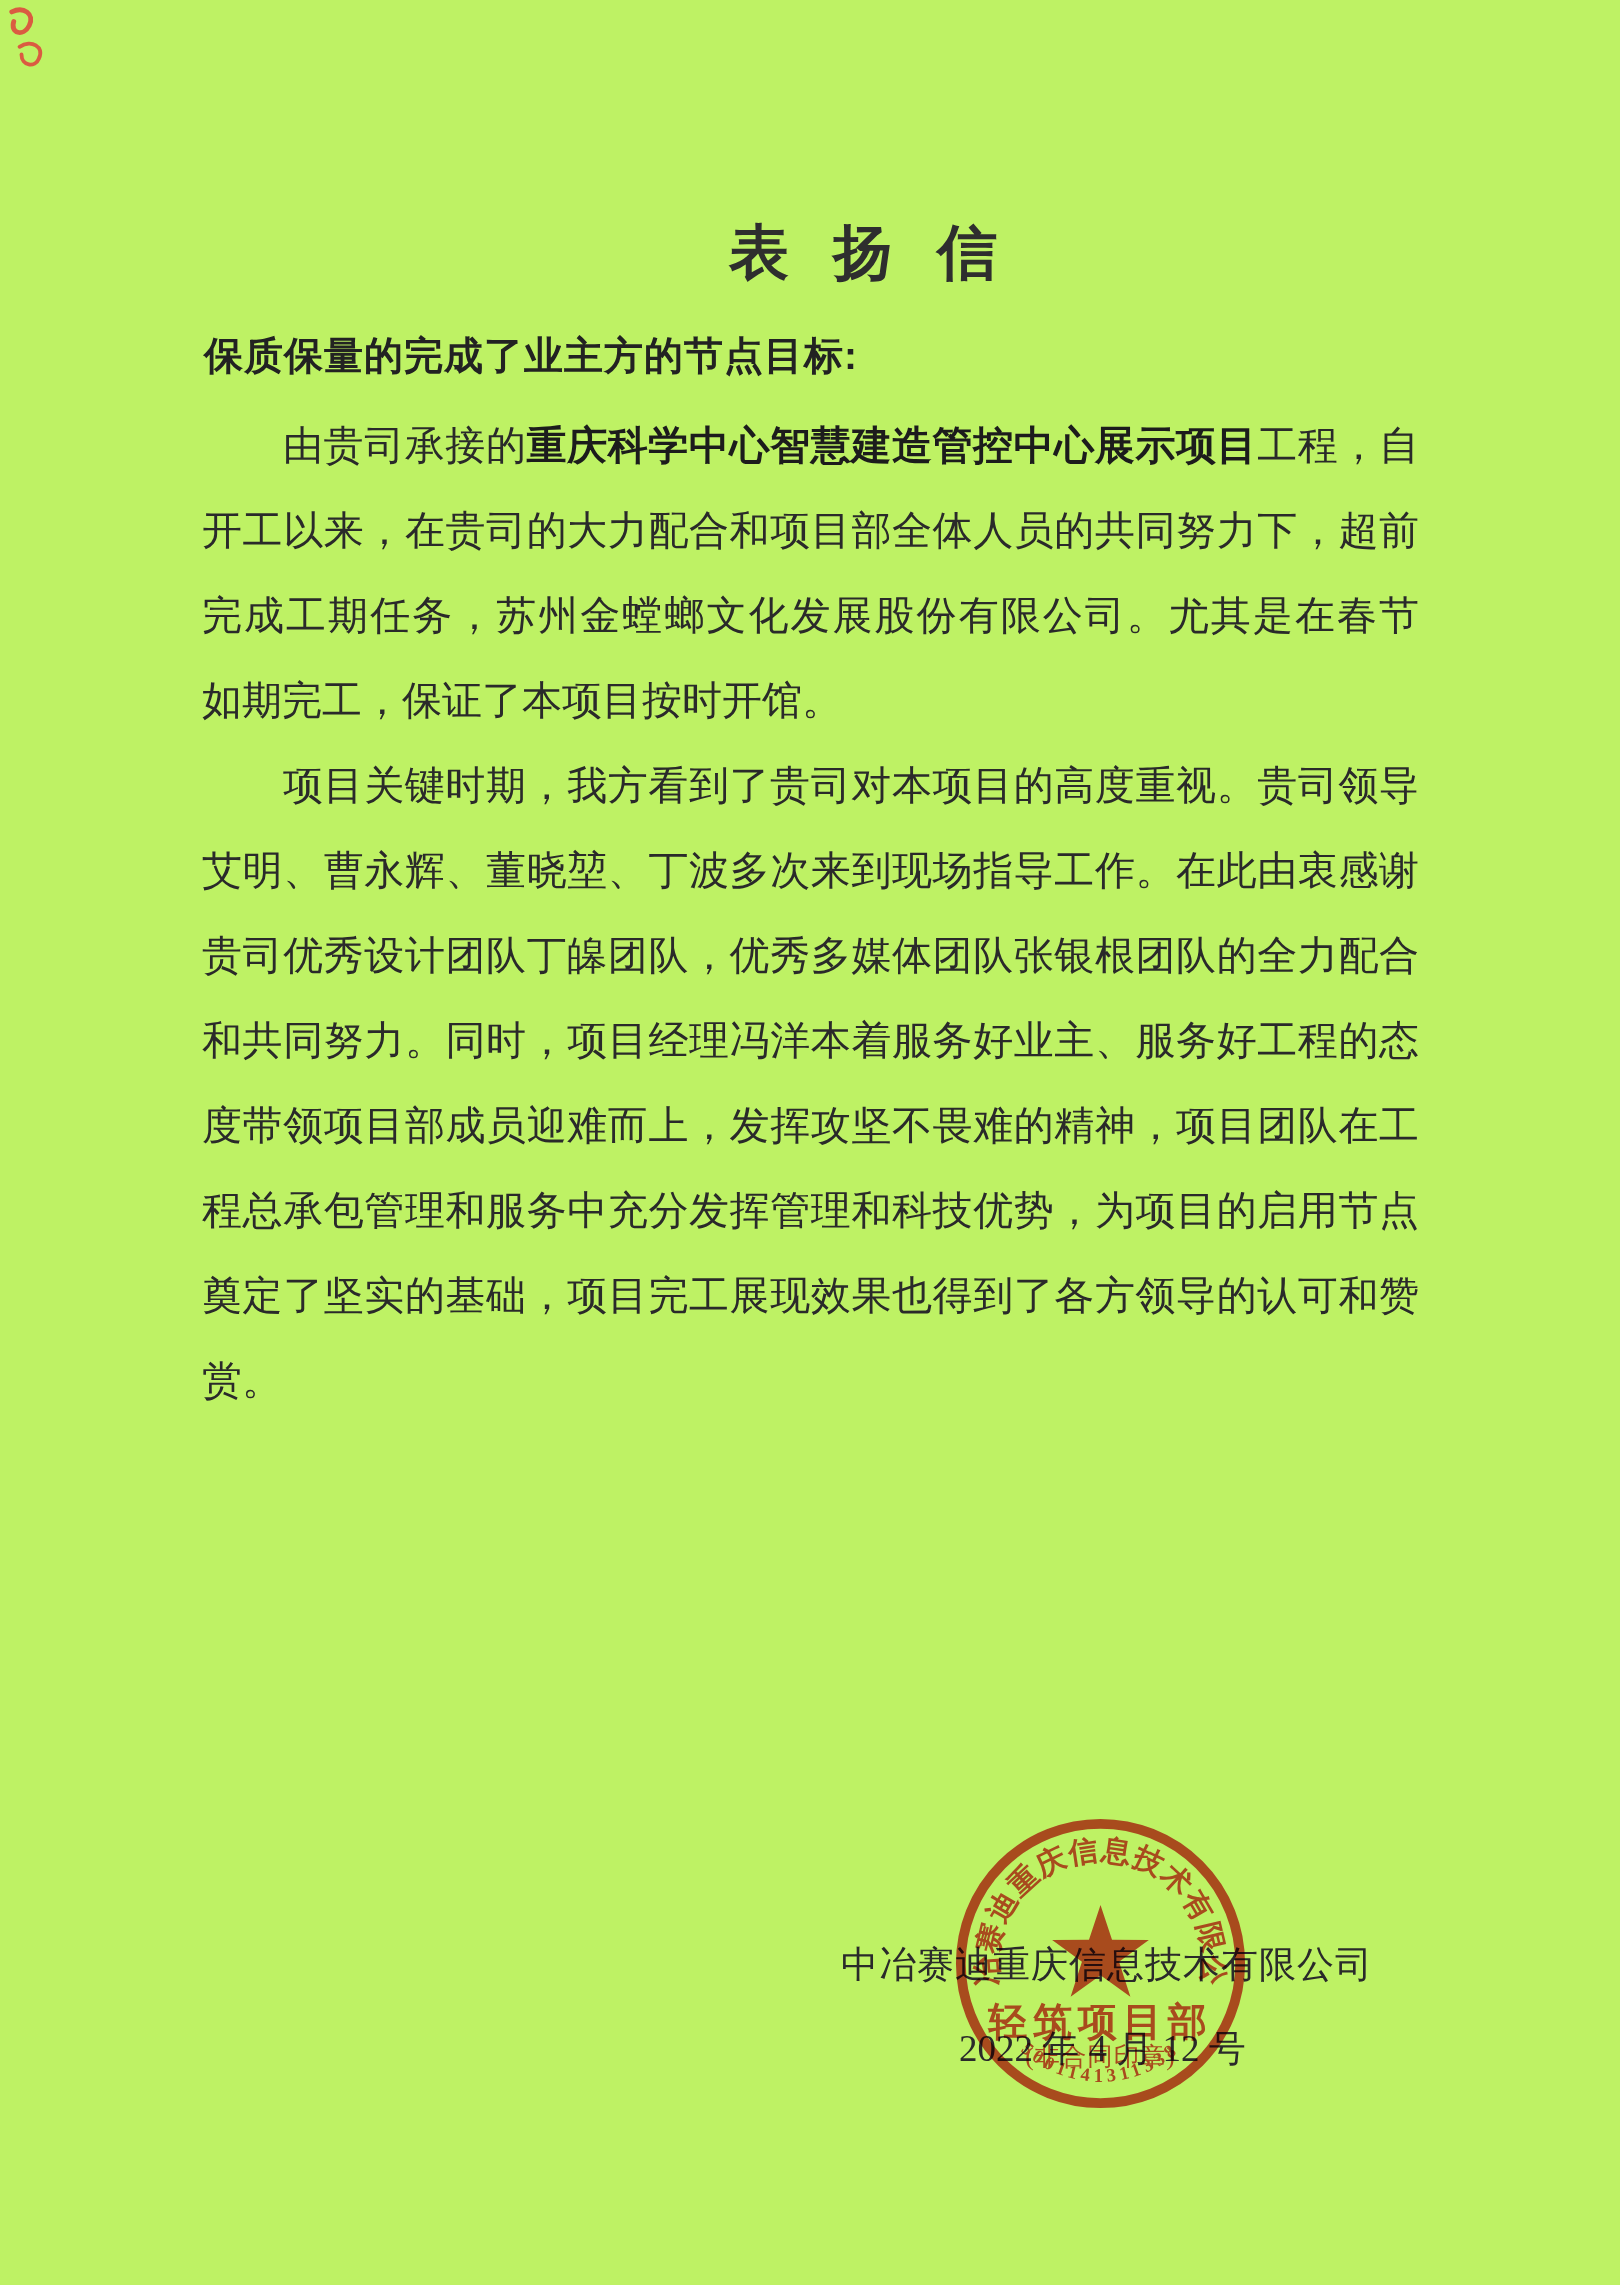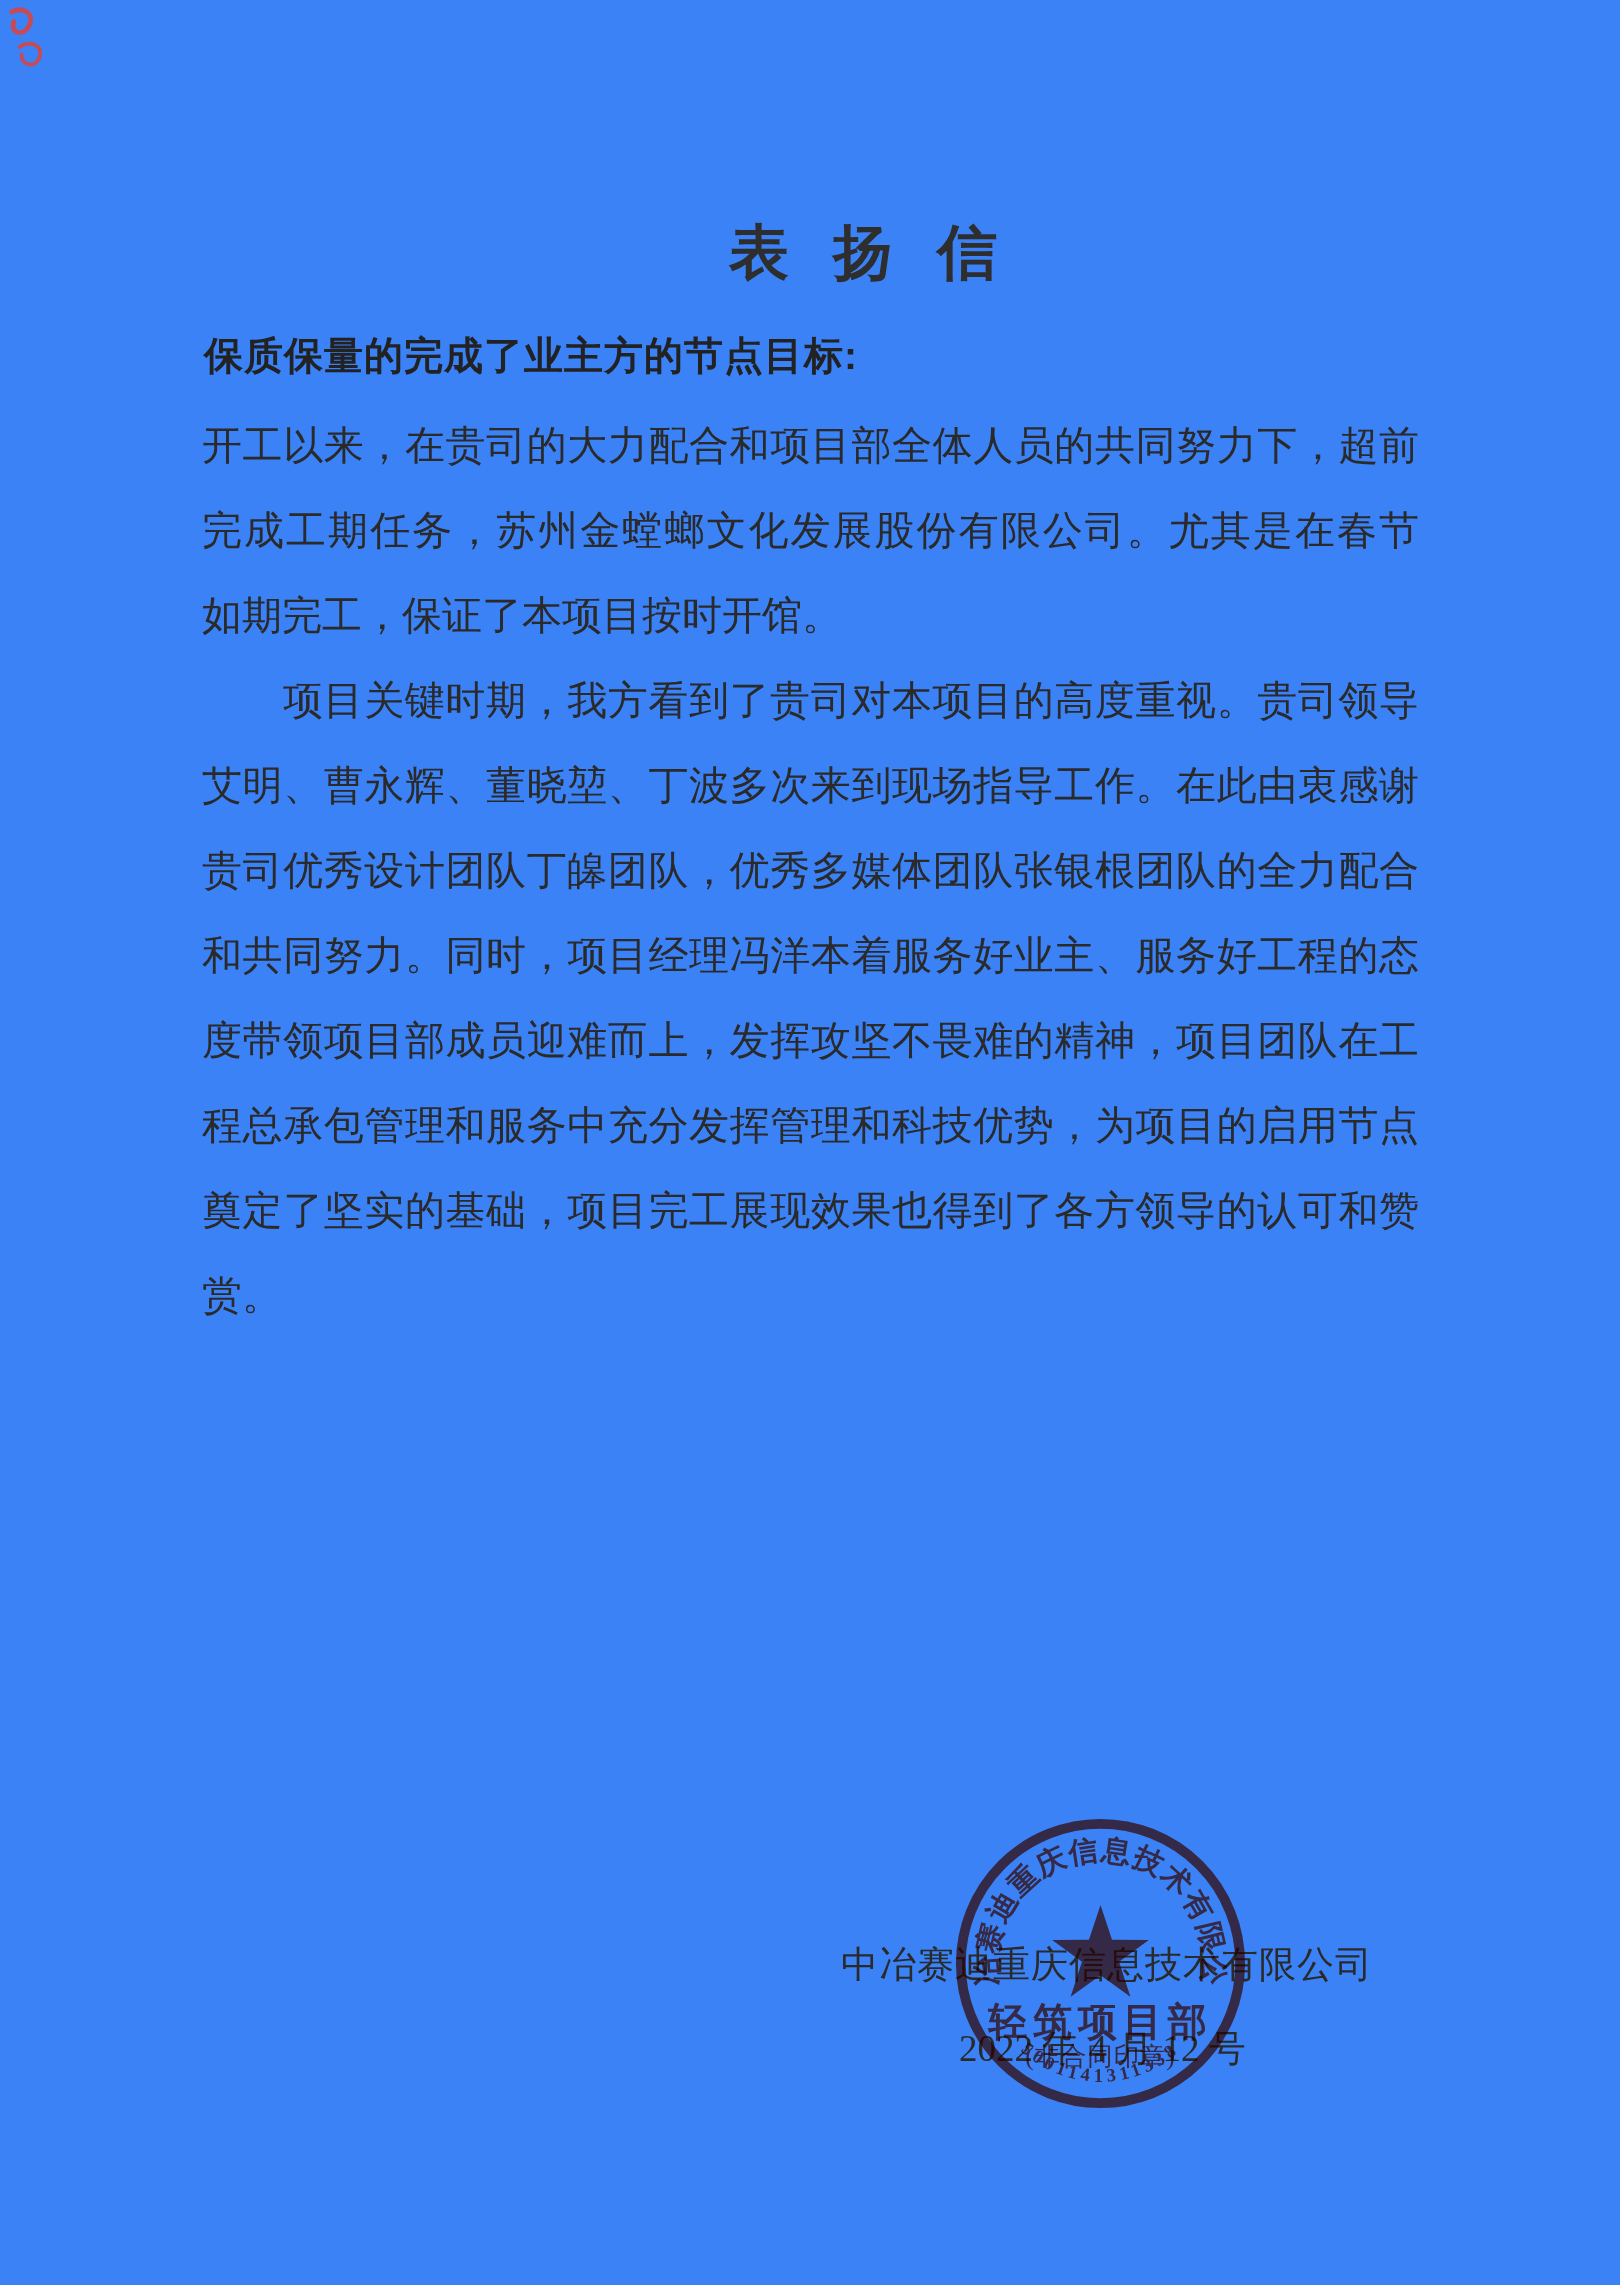--- a/index.html
+++ b/index.html
@@ -1,19 +1,19 @@
 <!DOCTYPE html>
 <html><head>
 <meta charset="utf-8">
 <style>
   html,body { margin:0; padding:0; background:#e8e8e8; }
   .page {
     position:relative;
     width:1621px; height:2286px;
-    background:#3b82f6;
+    background:#bef264;
     overflow:hidden;
     font-family:"Liberation Serif","DejaVu Serif",serif;
     color:#2a2a2a;
   }
   .corner-mark { position:absolute; left:5.9px; top:3.9px; width:62px; height:72px; opacity:.85; }
   .title {
     position:absolute; left:729px; top:220px; margin:0;
     font-family:"Liberation Sans","DejaVu Sans",sans-serif;
     font-weight:bold; font-size:60px; line-height:1.1;
     letter-spacing:13.7px; color:#2e2e2e; white-space:nowrap;
@@ -59,20 +59,21 @@
   <svg class="corner-mark" viewBox="0 0 64 74">
     <path d="M6 8 C 18 2, 30 10, 24 22 C 18 34, 4 30, 8 18" fill="none" stroke="#e0413c" stroke-width="5" stroke-linecap="round"></path>
     <path d="M14 44 C 26 36, 40 44, 34 56 C 30 66, 16 64, 16 52" fill="none" stroke="#e0413c" stroke-width="4" stroke-linecap="round"></path>
   </svg>
 
   <h1 class="title">表 扬 信</h1>
 
   <div class="recipient">保质保量的完成了业主方的节点目标:</div>
 
   <div class="body">
+      <div class="body-line indent"><span>由贵司承接的</span><b>重庆科学中心智慧建造管控中心展示项目</b><span>工程，自</span></div>
       <div class="body-line"><span>开工以来，在贵司的大力配合和项目部全体人员的共同努力下，超前</span></div>
       <div class="body-line"><span>完成工期任务，苏州金螳螂文化发展股份有限公司。尤其是在春节</span></div>
       <div class="body-line para-end"><span>如期完工，保证了本项目按时开馆。</span></div>
       <div class="body-line indent"><span>项目关键时期，我方看到了贵司对本项目的高度重视。贵司领导</span></div>
       <div class="body-line"><span>艾明、曹永辉、董晓堃、丁波多次来到现场指导工作。在此由衷感谢</span></div>
       <div class="body-line"><span>贵司优秀设计团队丁皞团队，优秀多媒体团队张银根团队的全力配合</span></div>
       <div class="body-line"><span>和共同努力。同时，项目经理冯洋本着服务好业主、服务好工程的态</span></div>
       <div class="body-line"><span>度带领项目部成员迎难而上，发挥攻坚不畏难的精神，项目团队在工</span></div>
       <div class="body-line"><span>程总承包管理和服务中充分发挥管理和科技优势，为项目的启用节点</span></div>
       <div class="body-line"><span>奠定了坚实的基础，项目完工展现效果也得到了各方领导的认可和赞</span></div>

